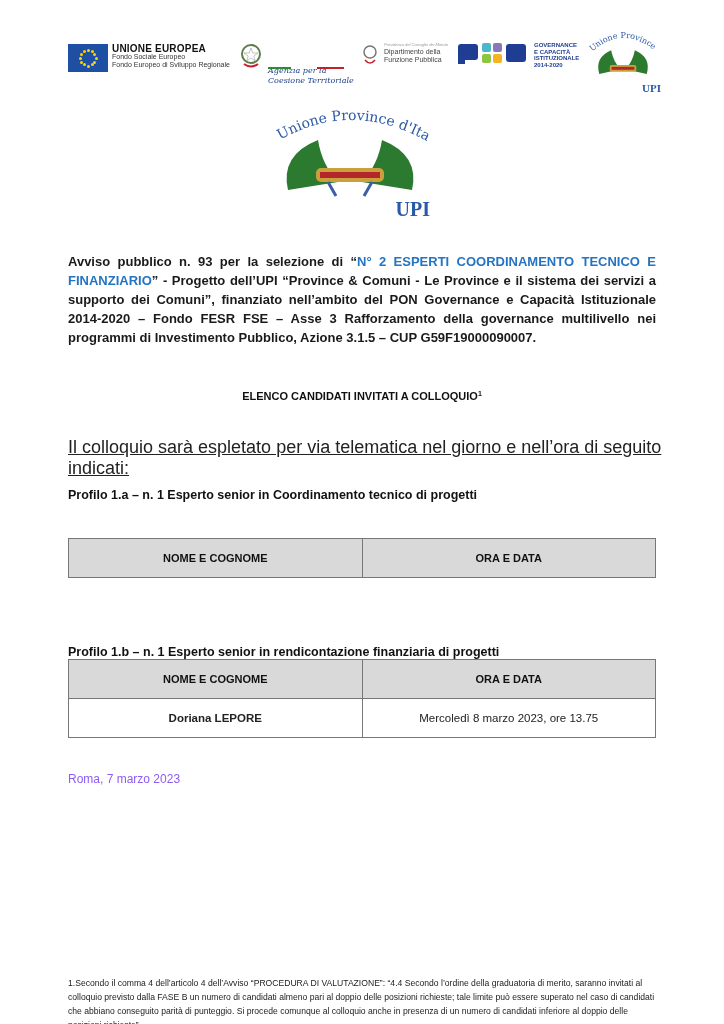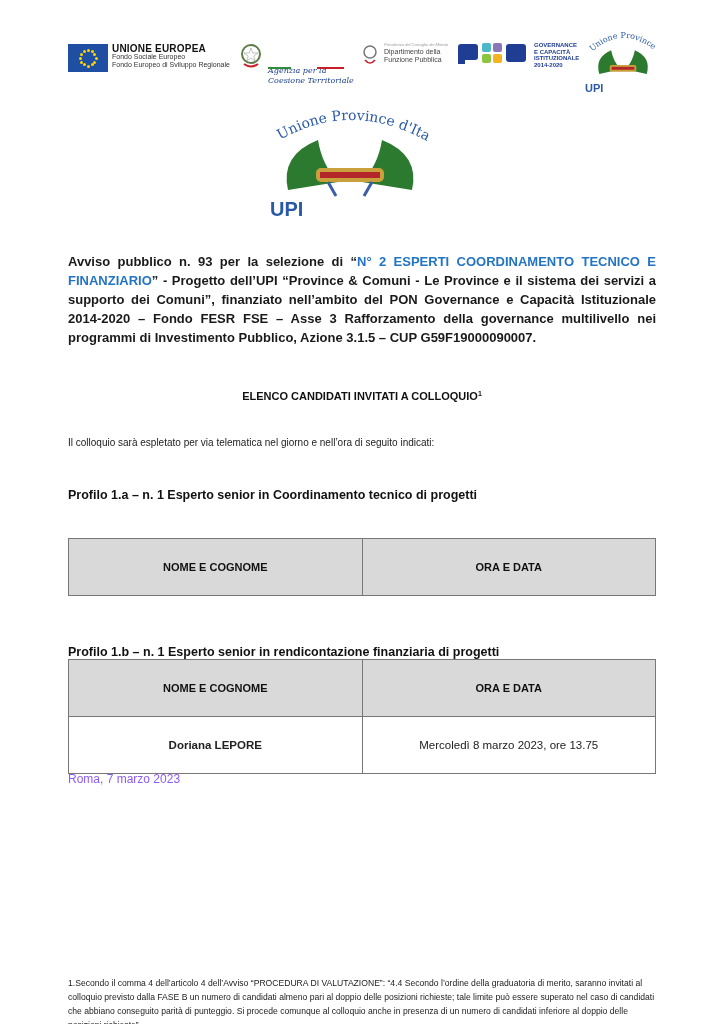--- a/index.html
+++ b/index.html
@@ -19,33 +19,33 @@
     .dfp-emblem { left: 362px; top: 40px; width: 16px; height: 28px; }
     .dfp-text { left: 384px; top: 42px; font-size: 7px; line-height: 8px; color: #444; }
     .dfp-text .small { font-size: 4px; line-height: 6px; color: #999; font-style: italic; }
     .pon { left: 458px; top: 40px; width: 70px; height: 24px; }
     .pon-p, .pon-n { position:absolute; background:#1f3d93; border-radius: 3px; }
     .pon-text { left: 534px; top: 42px; font-size: 6px; line-height: 6.5px; font-weight: bold; color: #1f3d93; }
     .upi-small { left: 585px; top: 28px; width: 76px; height: 70px; }
     .upi-big { left: 270px; top: 110px; width: 160px; height: 120px; }
 
     .upi-arc { font-family: "DejaVu Serif", serif; fill: #2a5aa6; }
-    .upi-label { font-family: Liberation Sans, sans-serif; font-weight: bold; color: #2a5aa6; text-align: left; position: absolute; width: 100%; }
+    .upi-label { font-family: Liberation Serif, serif; font-weight: bold; color: #2a5aa6; text-align: right; position: absolute; width: 100%; }
 
     
     .intro { left: 68px; top: 252px; width: 588px; font-weight: bold; font-size: 13px; line-height: 19px;
              text-align: justify; color: #1a1a1a; }
     .intro .blue { color: #2474c4; }
     .list-title { left: 0; width: 724px; top: 390px; text-align: center; font-weight: bold; font-size: 11px; color: #111; }
     .list-title sup { font-size: 7px; vertical-align: 4px; }
-    .para { left: 68px; top: 437px; font-size: 10px; color: #222; }
+    .para { left: 68px; top: 437px; font-size: 18px; color: #222; text-decoration: underline; }
     .profile { left: 68px; font-weight: bold; font-size: 12.5px; color: #111; text-align: right; }
 
     table.cand { position: absolute; left: 68px; width: 588px; border-collapse: collapse; font-size: 11.5px; }
-    table.cand th, table.cand td { border: 1px solid #777; text-align: center; height: 22px; padding: 17px; }
+    table.cand th, table.cand td { border: 1px solid #777; text-align: center; height: 22px; padding: 8px; }
     table.cand th { background: #d9d9d9; font-weight: bold; font-size: 11px; color: #111; }
     table.cand td.name { font-weight: bold; }
     table.cand td { color: #222; }
     table.cand .col1 { width: 50%; }
 
     .place-date { left: 68px; top: 740px; font-size: 12px; color: #8b5cf6; margin-top: 32px; }
     .footnote { left: 68px; top: 976px; width: 588px; font-size: 8.6px; line-height: 14px; color: #222; text-align: left; }
   </style>
 </head>
 <body>

